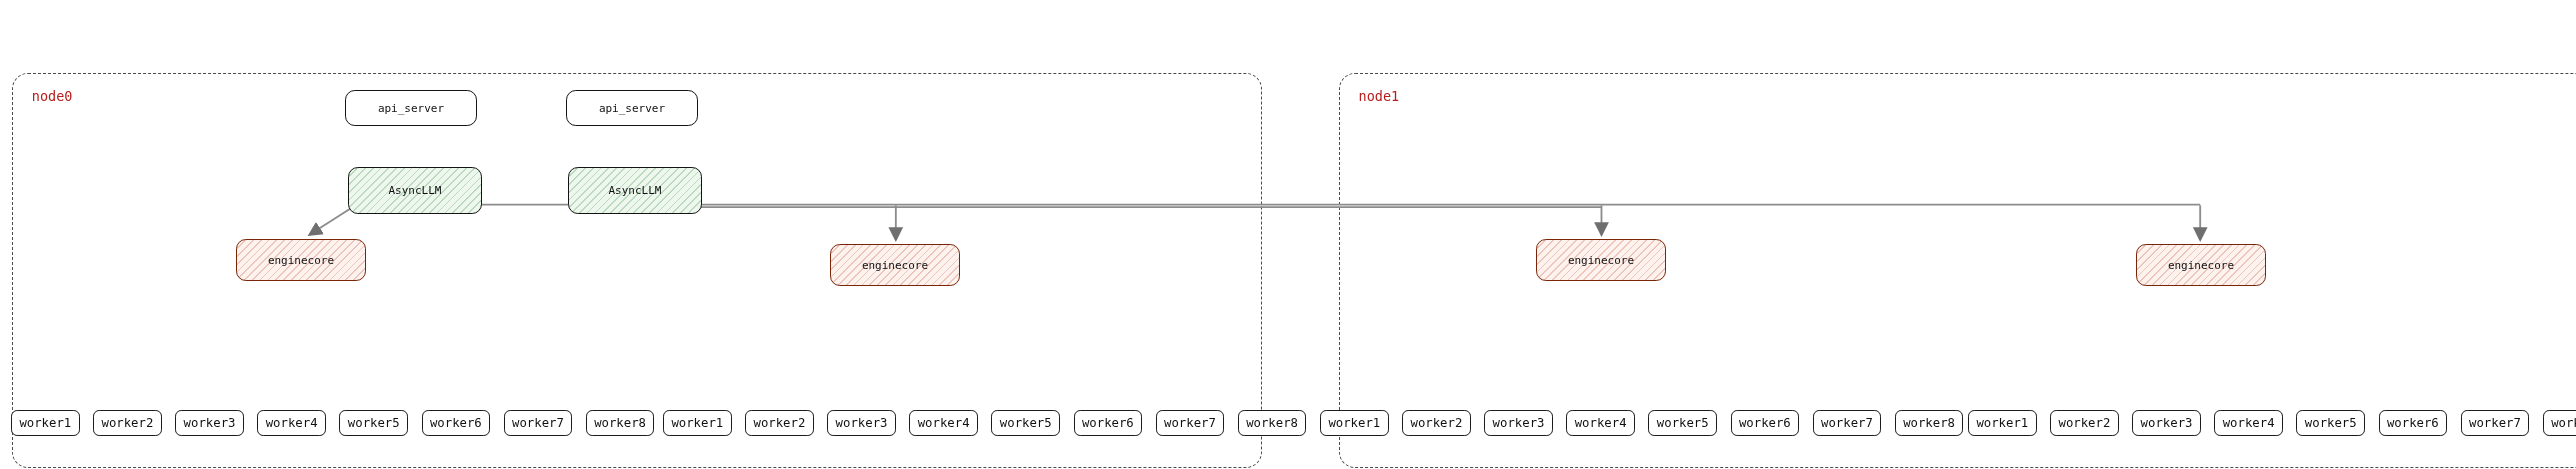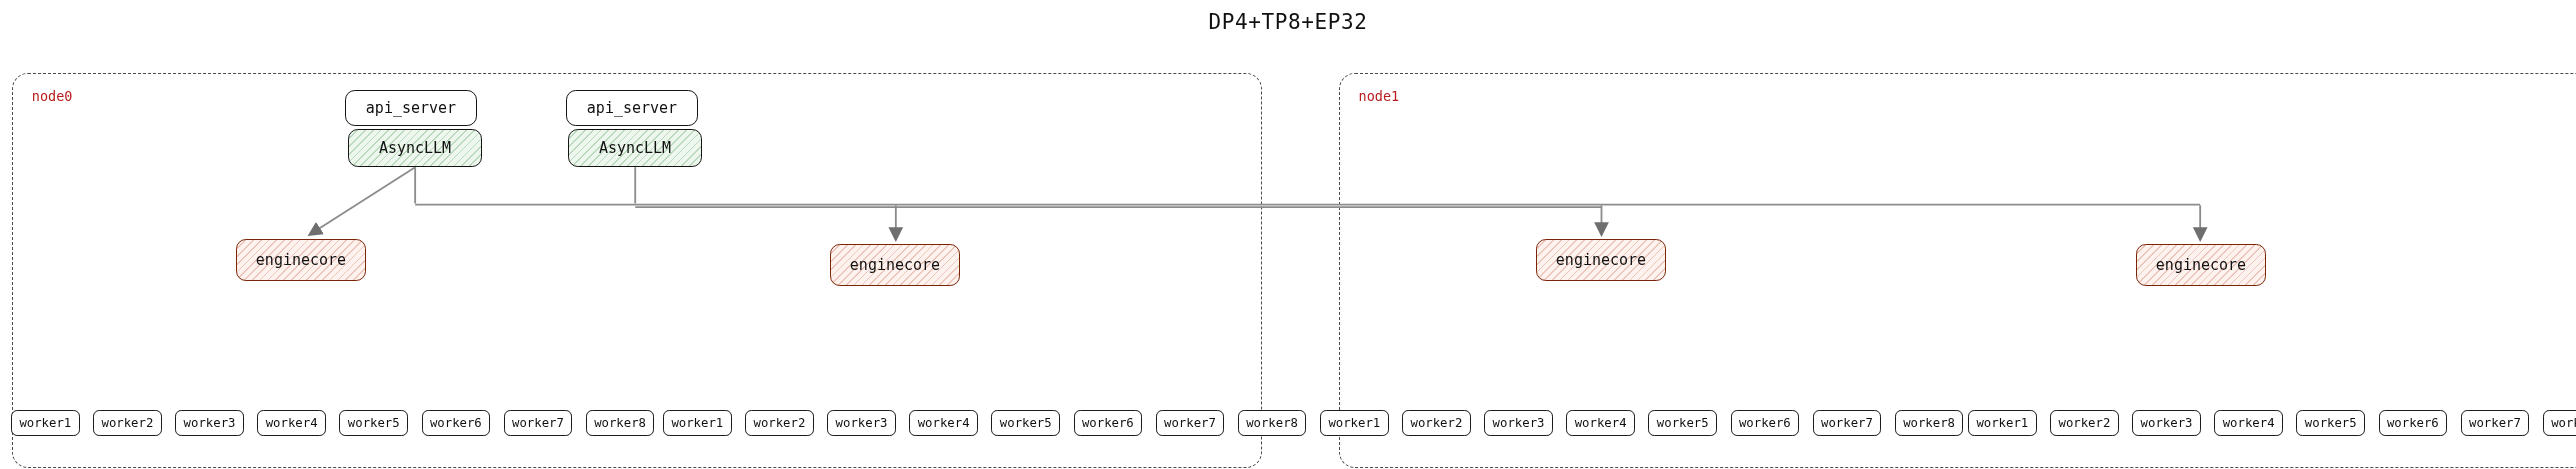--- a/index.html
+++ b/index.html
@@ -43,43 +43,44 @@
     left: 18.5px;
     font-size: 13.5px;
     color: #b91c1c;
   }
 
   .box {
     position: absolute;
     display: flex;
     align-items: center;
     justify-content: center;
-    font-size: 15px;
+    font-size: 11px;
     border-radius: 9.8px;
     background: #fff;
     white-space: nowrap;
     text-align: right;
   }
 
   .api-server {
     border: 1.8px solid #141414;
     width: 132px;
     height: 36px;
     z-index: 3;
   }
 
   .async-llm {
     border: 1.8px solid #141414;
     width: 134px;
-    height: 38px;
+    height: 47px;
     z-index: 3;
     background-color: #edf7ed;
     background-image: repeating-linear-gradient(135deg,
       rgba(105, 170, 110, 0.38) 0px, rgba(105, 170, 110, 0.38) 1.2px,
       transparent 1.2px, transparent 5.5px);
+    margin-top: 38px;
   }
 
   .enginecore {
     border: 1.8px solid #7a2508;
     width: 130px;
     height: 42px;
     z-index: 3;
     background-color: #fdf2ee;
     background-image: repeating-linear-gradient(135deg,
       rgba(205, 115, 90, 0.35) 0px, rgba(205, 115, 90, 0.35) 1.2px,
@@ -113,21 +114,20 @@
     height: 469px;
     z-index: 2;
     pointer-events: none;
   }
 </style>
 </head>
 <body>
 
 <div class="canvas">
 
-  <div class="diagram-title">DP4+TP8+EP32</div>
 
   <svg class="edges-layer" viewBox="0 0 4188 763" xmlns="http://www.w3.org/2000/svg">
     <defs>
       <marker id="arrow" viewBox="0 0 10 10" refX="8.5" refY="5" markerWidth="8" markerHeight="8" orient="auto-start-reverse">
         <path d="M0,0 L10,5 L0,10 z" fill="#6f6f6f"></path>
       </marker>
     </defs>
     <g stroke="#8c8c8c" stroke-width="3" fill="none">
       <path d="M674,272 L674,331"></path>
       <path d="M1032,272 L1032,331"></path>

